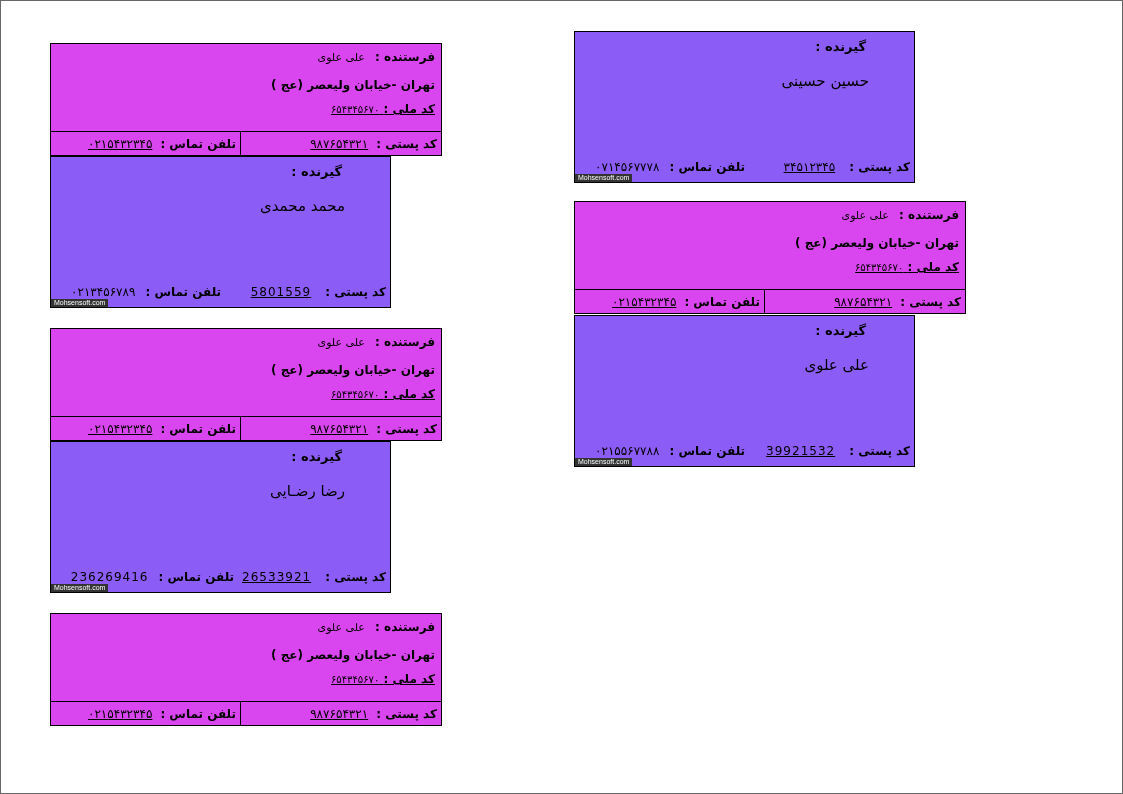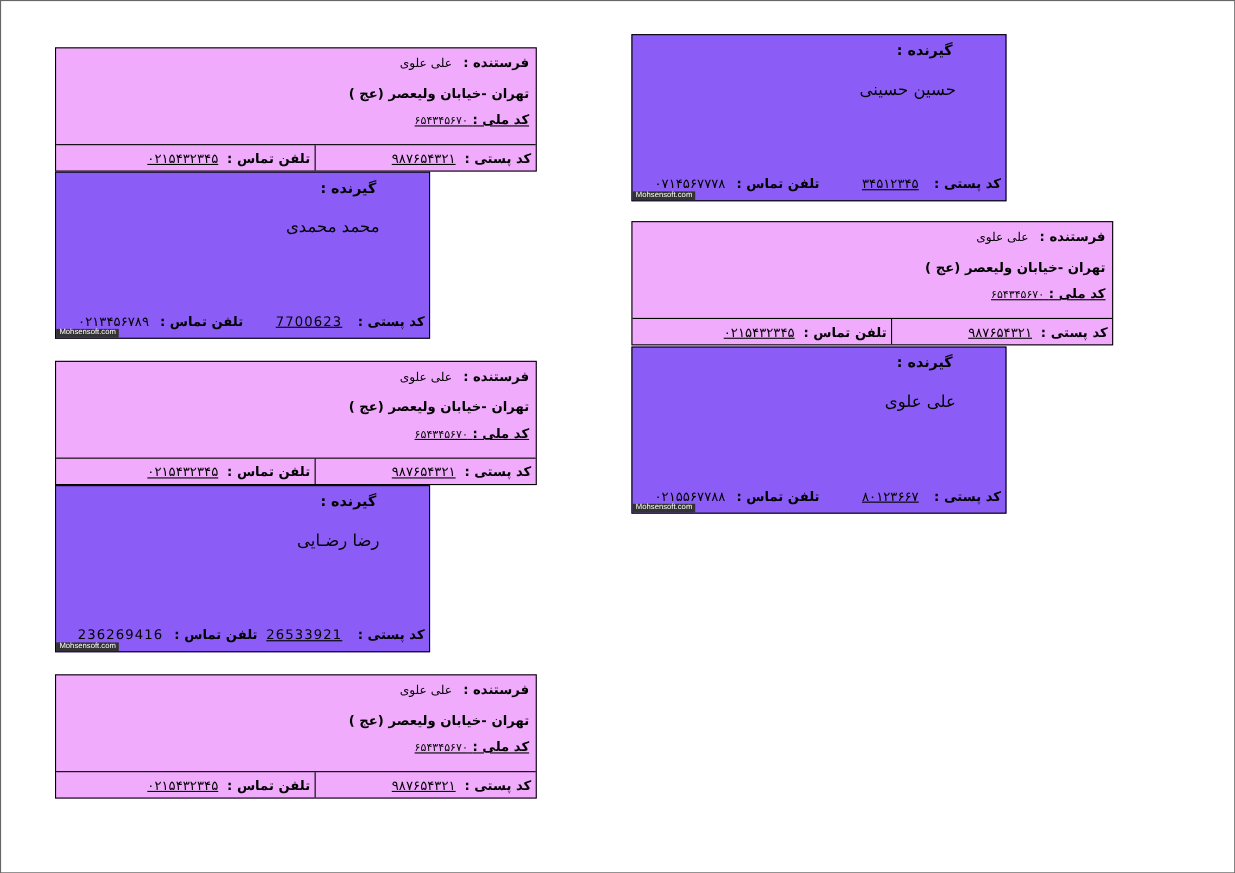--- a/index.html
+++ b/index.html
@@ -7,22 +7,22 @@
       width: 1123px; height: 794px; position: relative; overflow: hidden;
       background: #ffffff;
       font-family: "DejaVu Sans", sans-serif;
       color: #000;
     }
     .page {
       position: absolute; left: 0; top: 0; width: 1121px; height: 792px;
       border: 1px solid #666666; background: #fff;
     }
     .sender {
-      position: absolute; width: 438px; height: 113px;
-      border: 1px solid #000; box-sizing: border-box; background: #f0abfc;
+      position: absolute; width: 392px; height: 113px;
+      border: 1px solid #000; box-sizing: border-box; background: #d946ef;
       direction: rtl;
     }
     .sender .line {
       position: absolute; right: 6px; white-space: nowrap;
       font-weight: bold; font-size: 12px;
     }
     .sender .l1 { top: 6px; }
     .sender .l2 { top: 34px; }
     .sender .l3 { top: 58px; text-decoration: underline; }
     .sender .l3 .val { font-weight: normal; font-size: 10px; }
@@ -90,21 +90,21 @@
         <span class="val">۰۲۱۵۴۳۲۳۴۵</span>
       </div>
     </div>
   </div>
 
   <div class="receiver" style="left:49px; top:155px;">
     <div class="title">گیرنده :</div>
     <div class="name">محمد محمدی</div>
     <div class="bottom">
       <span class="lbl">کد پستی :</span>
-      <span class="pval">7700623</span>
+      <span class="pval">5801559</span>
       <span class="lbl plbl">تلفن تماس :</span>
       <span class="phval">۰۲۱۳۴۵۶۷۸۹</span>
     </div>
     <div class="watermark">Mohsensoft.com</div>
   </div>
 
   <div class="sender" style="left:49px; top:327px;">
     <div class="line l1">
       <span>فرستنده :</span>
       <span class="val">علی علوی</span>
@@ -192,20 +192,20 @@
         <span class="val">۰۲۱۵۴۳۲۳۴۵</span>
       </div>
     </div>
   </div>
 
   <div class="receiver" style="left:573px; top:314px;">
     <div class="title">گیرنده :</div>
     <div class="name">علی علوی</div>
     <div class="bottom">
       <span class="lbl">کد پستی :</span>
-      <span class="pval">۸۰۱۲۳۶۶۷</span>
+      <span class="pval">39921532</span>
       <span class="lbl plbl">تلفن تماس :</span>
       <span class="phval">۰۲۱۵۵۶۷۷۸۸</span>
     </div>
     <div class="watermark">Mohsensoft.com</div>
   </div>
 
 </div>
 
 </body></html>

